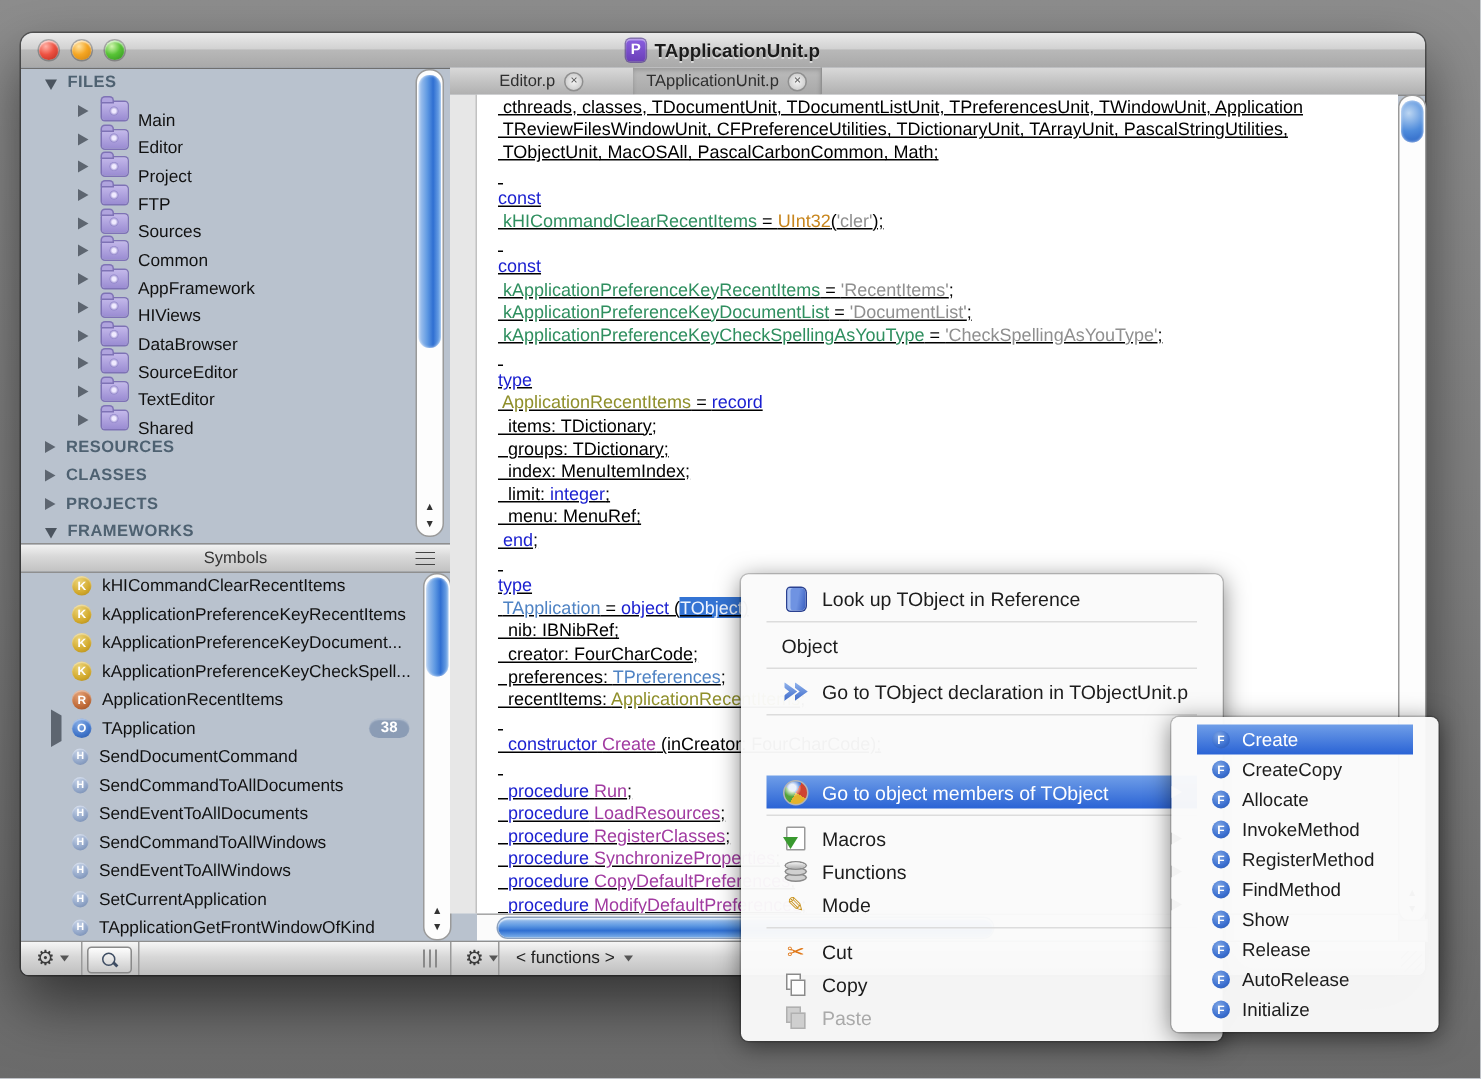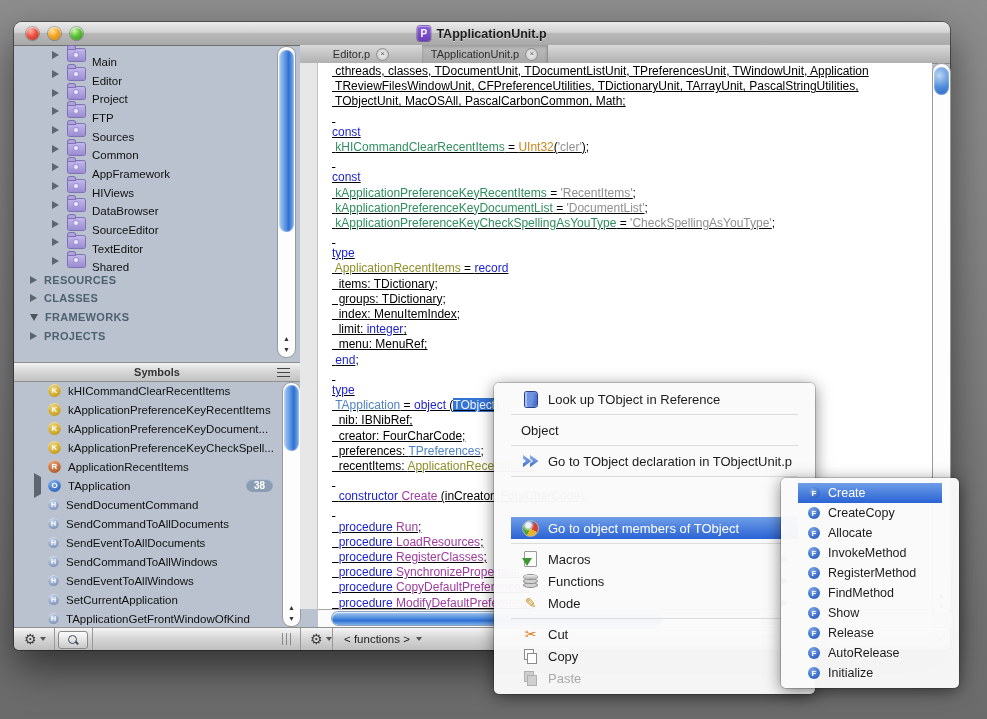--- a/index.html
+++ b/index.html
@@ -45,21 +45,21 @@
   .sb-thumb-v{position:absolute;left:1px;right:1px;border-radius:8px;
     background:linear-gradient(90deg,#aecbf0 0%,#5d98e2 40%,#2f6fd2 65%,#7db0ea 100%);
     box-shadow:inset 0 0 2px rgba(255,255,255,.8);}
   #tree-scroll .sb-thumb-v{top:3px;height:182px;}
   .sb-arrows{position:absolute;left:0;right:0;bottom:2px;display:flex;flex-direction:column;align-items:center;}
   .sb-ar{font-size:7px;color:#333;line-height:11px;height:11px;}
   
   #symbols-header{position:absolute;left:0;top:340px;width:286px;height:18px;
     background:linear-gradient(#f3f3f3,#d8d8d8 45%,#c2c2c2);border-top:1px solid #8f8f8f;border-bottom:1px solid #8f8f8f;
     display:flex;align-items:center;justify-content:center;}
-  #symbols-title{font-size:11px;font-weight:bold;color:#333;}
+  #symbols-title{font-size:11px;font-weight:normal;color:#333;}
   #symbols-menu-icon{position:absolute;right:10px;top:5px;width:13px;height:9px;
     background:repeating-linear-gradient(#444 0 1px,transparent 1px 4px);}
   #symbols-list{position:absolute;left:0;top:359px;width:269px;height:248px;overflow:hidden;}
   .sym-row{height:19px;display:flex;align-items:center;padding-left:20px;}
   .sym-tri-slot{width:14px;flex:none;}
   .sym-icon{width:13px;height:13px;border-radius:50%;margin-right:7px;flex:none;color:#fff;
     font-size:8px;font-weight:bold;display:flex;align-items:center;justify-content:center;
     box-shadow:inset 0 1px 1px rgba(255,255,255,.5);}
   .sym-k{background:radial-gradient(circle at 38% 30%,#ecd478,#d2a92b 60%,#a8841a);}
   .sym-r{background:radial-gradient(circle at 38% 30%,#e5a276,#bf6a38 60%,#94481f);}
@@ -162,20 +162,24 @@
       <span class="tl red"></span>
       <span class="tl yellow"></span>
       <span class="tl green"></span>
       <span id="title-group">
         <span id="title-doc-icon">P</span>
         <span id="window-title">TApplicationUnit.p</span>
       </span>
     </div>
 
     <div id="file-tree">
+        <div class="tree-row section">
+          <span class="tri down"></span>
+          <span class="section-label">FILES</span>
+        </div>
         <div class="tree-row item">
           <span class="tri right"></span>
           <span class="folder-icon"></span>
           <span class="item-label">Main</span>
         </div>
         <div class="tree-row item">
           <span class="tri right"></span>
           <span class="folder-icon"></span>
           <span class="item-label">Editor</span>
         </div>
@@ -229,28 +233,28 @@
           <span class="folder-icon"></span>
           <span class="item-label">Shared</span>
         </div>
         <div class="tree-row section">
           <span class="tri right"></span>
           <span class="section-label">RESOURCES</span>
         </div>
         <div class="tree-row section">
           <span class="tri right"></span>
           <span class="section-label">CLASSES</span>
+        </div>
+        <div class="tree-row section">
+          <span class="tri right"></span>
+          <span class="section-label">PROJECTS</span>
         </div>
         <div class="tree-row section">
           <span class="tri down"></span>
           <span class="section-label">FRAMEWORKS</span>
-        </div>
-        <div class="tree-row section">
-          <span class="tri right"></span>
-          <span class="section-label">PROJECTS</span>
         </div>
       </div>
 
     <div class="sb-v" id="tree-scroll">
       <div class="sb-thumb-v"></div>
       <div class="sb-arrows">
         <span class="sb-ar">▲</span>
         <span class="sb-ar">▼</span>
       </div>
     </div>

